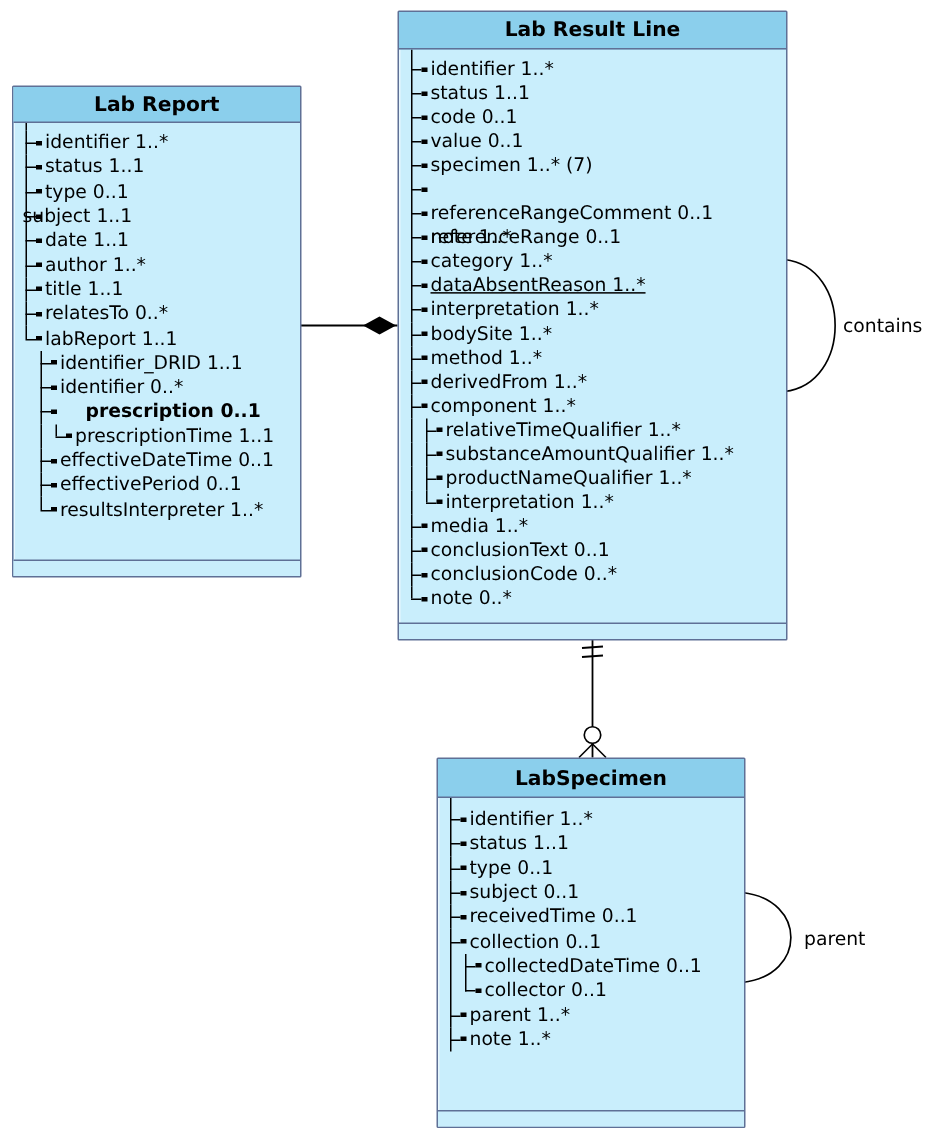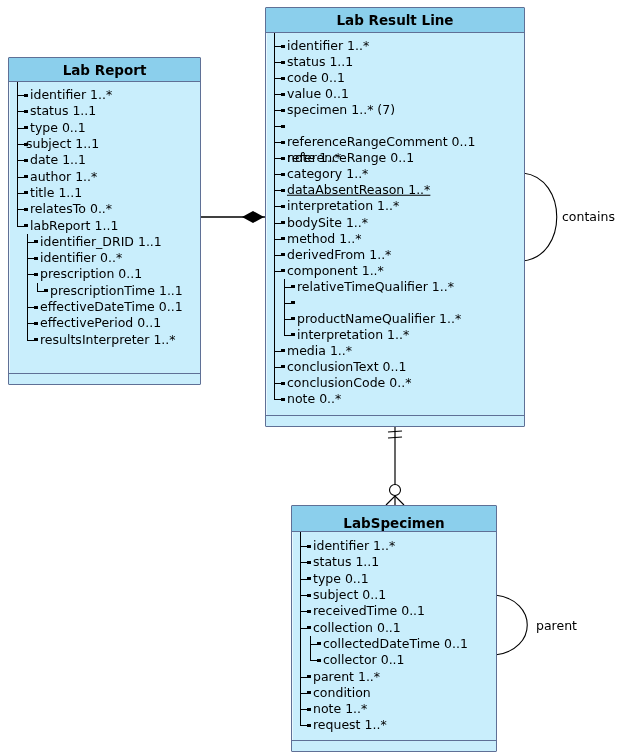--- a/index.html
+++ b/index.html
@@ -53,21 +53,21 @@
   .hl{position:absolute;top:50%;height:1px;width:7px;background:var(--line);}
   .sq{position:absolute;top:50%;margin-top:-1.5px;width:4px;height:3px;background:var(--line);}
 
   
   .e0{left:8px;top:57px;width:191px;height:326px;}
   .e0 .header{height:23px;}
   .e1{left:265px;top:7px;width:258px;height:418px;}
   .e1 .header{height:24px;}
   .e1 .attr-row{height:16.05px;}
   .e2{left:291px;top:505px;width:204px;height:245px;}
-  .e2 .header{height:25px;align-items:flex-end;}
+  .e2 .header{height:25px;}
   .e2 .attrs{padding-top:6px;}
   .e2 .attrs::before{height:6px;}
 
   .rel-label{
     position:absolute;font-size:12.5px;line-height:1;white-space:nowrap;
   }
   .lbl-contains{left:562px;top:211px;}
   .lbl-parent{left:536px;top:620px;}
 </style>
 </head>
@@ -116,21 +116,21 @@
         <div class="attr-row">
           <div class="vl" style="left: 8px;"></div>
           <div class="hl" style="left: 8px;"></div>
           <div class="sq" style="left: 15px;"></div>
           <div class="lbl" style="left: 21px;">type 0..1</div>
         </div>
         <div class="attr-row">
           <div class="vl" style="left: 8px;"></div>
           <div class="hl" style="left: 8px;"></div>
           <div class="sq" style="left: 15px;"></div>
-          <div class="lbl" style="left: 17px; text-align: center;">subject 1..1</div>
+          <div class="lbl" style="left: 6px; text-align: center;">subject 1..1</div>
         </div>
         <div class="attr-row">
           <div class="vl" style="left: 8px;"></div>
           <div class="hl" style="left: 8px;"></div>
           <div class="sq" style="left: 15px;"></div>
           <div class="lbl" style="left: 21px;">date 1..1</div>
         </div>
         <div class="attr-row">
           <div class="vl" style="left: 8px;"></div>
           <div class="hl" style="left: 8px;"></div>
@@ -164,21 +164,21 @@
         <div class="attr-row">
           <div class="vl" style="left: 18px;"></div>
           <div class="hl" style="left: 18px;"></div>
           <div class="sq" style="left: 25px;"></div>
           <div class="lbl" style="left: 31px;">identifier 0..*</div>
         </div>
         <div class="attr-row">
           <div class="vl" style="left: 18px;"></div>
           <div class="hl" style="left: 18px;"></div>
           <div class="sq" style="left: 25px;"></div>
-          <div class="lbl" style="left: 31px;">prescription 0..1</div>
+          <div class="lbl" style="left: 48px; font-weight: bold;">prescription 0..1</div>
         </div>
         <div class="attr-row">
           <div class="vl" style="left: 18px;"></div>
           <div class="vl half" style="left: 28px;"></div>
           <div class="hl" style="left: 28px;"></div>
           <div class="sq" style="left: 35px;"></div>
           <div class="lbl" style="left: 41px;">prescriptionTime 1..1</div>
         </div>
         <div class="attr-row">
           <div class="vl" style="left: 18px;"></div>
@@ -302,20 +302,21 @@
           <div class="vl" style="left: 18px;"></div>
           <div class="hl" style="left: 18px;"></div>
           <div class="sq" style="left: 25px;"></div>
           <div class="lbl" style="left: 31px;">relativeTimeQualifier 1..*</div>
         </div>
         <div class="attr-row">
           <div class="vl" style="left: 8px;"></div>
           <div class="vl" style="left: 18px;"></div>
           <div class="hl" style="left: 18px;"></div>
           <div class="sq" style="left: 25px;"></div>
+          <div class="lbl" style="left: 31px;">substanceAmountQualifier 1..*</div>
         </div>
         <div class="attr-row">
           <div class="vl" style="left: 8px;"></div>
           <div class="vl" style="left: 18px;"></div>
           <div class="hl" style="left: 18px;"></div>
           <div class="sq" style="left: 25px;"></div>
           <div class="lbl" style="left: 31px;">productNameQualifier 1..*</div>
         </div>
         <div class="attr-row">
           <div class="vl" style="left: 8px;"></div>
@@ -410,33 +411,21 @@
         <div class="attr-row">
           <div class="vl" style="left: 8px;"></div>
           <div class="hl" style="left: 8px;"></div>
           <div class="sq" style="left: 15px;"></div>
           <div class="lbl" style="left: 21px;">parent 1..*</div>
         </div>
         <div class="attr-row">
           <div class="vl" style="left: 8px;"></div>
           <div class="hl" style="left: 8px;"></div>
           <div class="sq" style="left: 15px;"></div>
-          <div class="lbl" style="left: 21px;">condition</div>
-        </div>
-        <div class="attr-row">
-          <div class="vl" style="left: 8px;"></div>
-          <div class="hl" style="left: 8px;"></div>
-          <div class="sq" style="left: 15px;"></div>
           <div class="lbl" style="left: 21px;">note 1..*</div>
-        </div>
-        <div class="attr-row">
-          <div class="vl half" style="left: 8px;"></div>
-          <div class="hl" style="left: 8px;"></div>
-          <div class="sq" style="left: 15px;"></div>
-          <div class="lbl" style="left: 21px;">request 1..*</div>
         </div>
       </div>
     <div class="footer"></div>
   </div>
 
   <div class="rel-label lbl-contains">contains</div>
   <div class="rel-label lbl-parent">parent</div>
 </div>
 
 </body></html>

